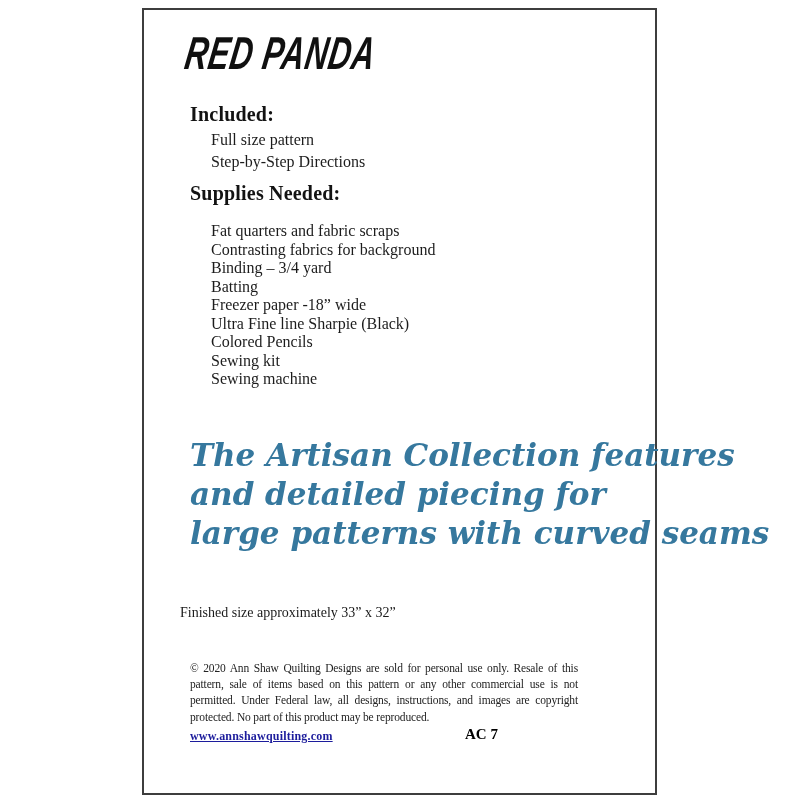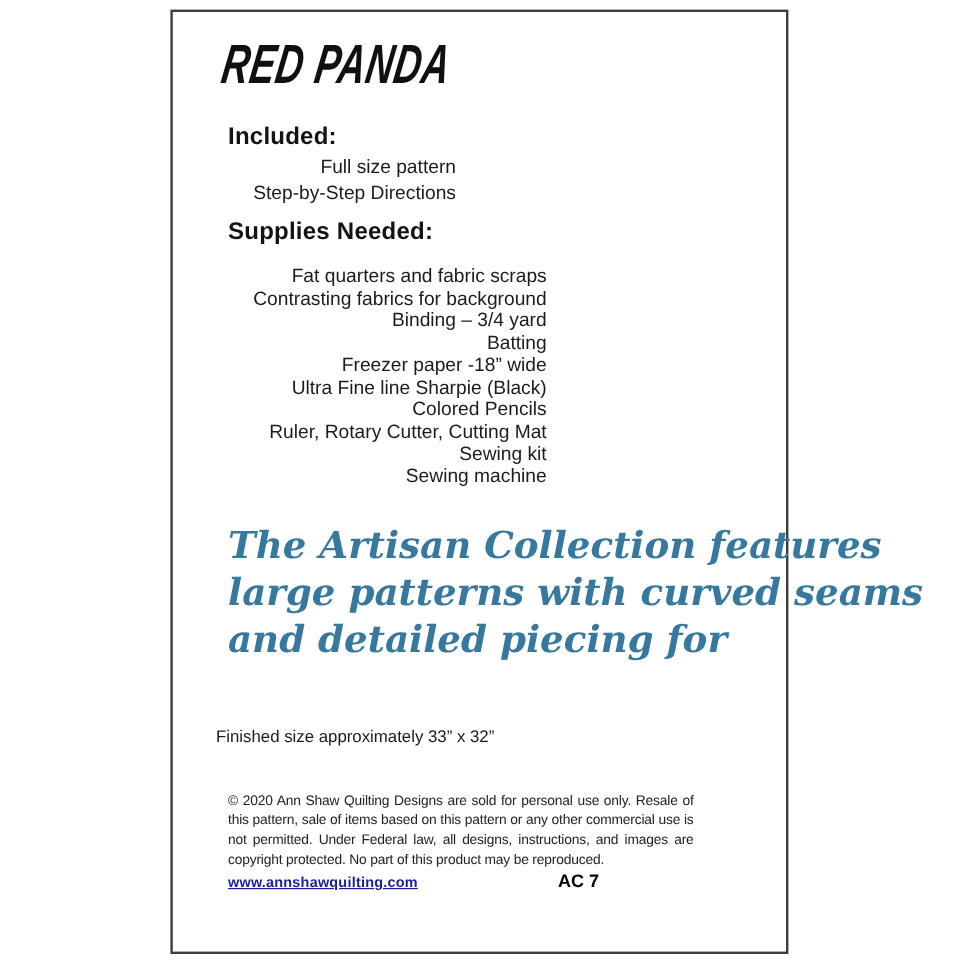--- a/index.html
+++ b/index.html
@@ -11,21 +11,21 @@
     overflow: hidden;
   }
   .sheet {
     position: absolute;
     left: 142px; top: 8px;
     width: 515px; height: 787px;
     box-sizing: border-box;
     background: #ffffff;
     border: 2px solid #3d3d3d;
   }
-  .sheet > * { position: absolute; }
+  .sheet > * { position: absolute; font-family: Liberation Serif, serif; }
 
   .title {
     left: 46px; top: 16px;
     margin: 0;
     font-family: "Liberation Sans", sans-serif;
     font-style: italic;
     font-weight: 700;
     font-size: 46px;
     letter-spacing: 1px;
     color: #101010;
@@ -40,21 +40,21 @@
     font-weight: 700;
     color: #131313;
     letter-spacing: 0.2px;
   }
   .heading.included  { left: 46px; top: 93px; }
   .heading.supplies  { left: 46px; top: 172px; }
 
   .plainlist { left: 67px; color: #1c1c1c; font-size: 16px; }
   .plainlist.included-list { top: 119px; line-height: 22px; }
   .plainlist.supplies-list { top: 212px; line-height: 18.5px; }
-  .plainlist div { white-space: nowrap; text-align: right; }
+  .plainlist div { white-space: nowrap; }
 
   .script-block {
     left: 46px; top: 426px;
     width: 465px;
     font-family: "DejaVu Serif", serif;
     font-style: italic;
     font-weight: 600;
     font-size: 31px;
     line-height: 39px;
     color: #36789E;
@@ -116,29 +116,28 @@
   <h2 class="heading supplies">Supplies Needed:</h2>
 
   <div class="plainlist supplies-list">
     <div>Fat quarters and fabric scraps</div>
     <div>Contrasting fabrics for background</div>
     <div>Binding – 3/4 yard</div>
     <div>Batting</div>
     <div>Freezer paper -18” wide</div>
     <div>Ultra Fine line Sharpie (Black)</div>
     <div>Colored Pencils</div>
-    <div>Ruler, Rotary Cutter, Cutting Mat</div>
     <div>Sewing kit</div>
     <div>Sewing machine</div>
   </div>
 
   <div class="script-block">
     <div>The Artisan Collection features</div>
+    <div>and detailed piecing for</div>
     <div>large patterns with curved seams</div>
-    <div>and detailed piecing for</div>
   </div>
 
   <p class="finished">Finished size approximately 33” x 32”</p>
 
   <p class="fineprint">© 2020 Ann Shaw Quilting Designs are sold for personal use only.  Resale of this pattern, sale of items based on this pattern or any other commercial use is not permitted. Under Federal law, all designs, instructions, and images are copyright protected. No part of this product may be reproduced.</p>
 
   <div class="footer">
     <a class="site">www.annshawquilting.com</a>
     <span class="code">AC 7</span>
   </div>

